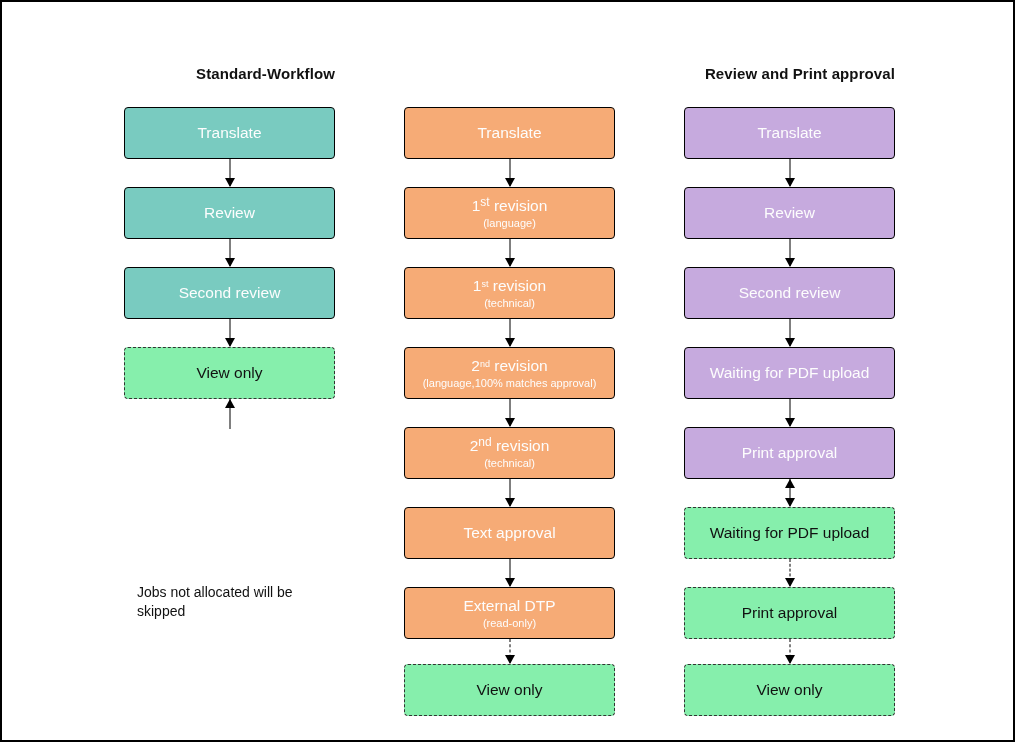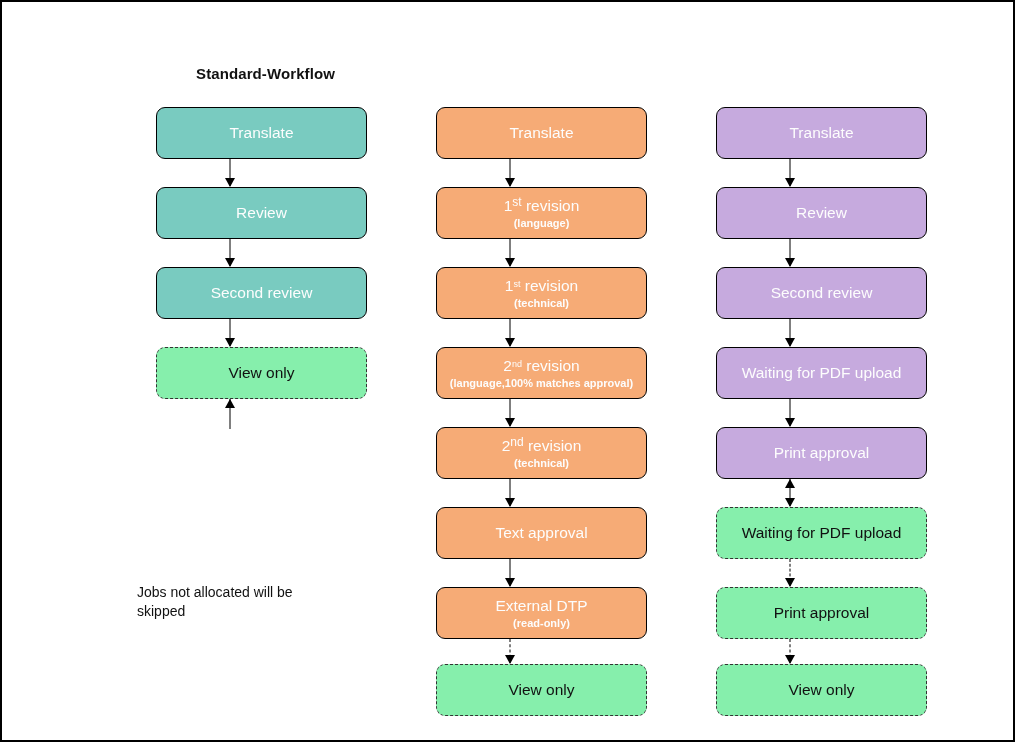--- a/index.html
+++ b/index.html
@@ -12,29 +12,28 @@
     overflow:hidden;
   }
   .column{position:absolute;top:0;height:742px;width:211px;}
   .col-title{
     position:absolute;top:63px;left:0;width:100%;
     text-align:right;font-size:15px;font-weight:bold;color:#111;
     letter-spacing:.1px;
   }
   .box{
     position:absolute;left:0;width:211px;height:52px;
-    box-sizing:border-box;border-radius:9px;
+    box-sizing:border-box;border-radius:4px;
     display:flex;flex-direction:column;align-items:center;justify-content:center;
     text-align:center;
-    margin-left:32px;
   }
   .box.solid{border:1.5px solid #000;color:#fdfdfd;}
   .box.dashed{border:1.2px dashed #333;background:#86efac;color:#111;text-align:center;}
   .step-label{font-size:15.5px;line-height:1.1;}
-  .step-sublabel{font-size:11px;font-weight:bold;margin-top:3px;line-height:1;}
+  .step-sublabel{font-size:11px;font-weight:normal;margin-top:3px;line-height:1;}
   .sup-large{font-size:12px;position:relative;top:-5px;}
   .sup-small{font-size:9px;position:relative;top:-4px;}
   .connector{position:absolute;width:14px;}
   .cline{
     position:absolute;left:50%;top:0;bottom:1px;width:0;
     border-left:1.5px solid #000;transform:translateX(-50%);
   }
   .cline.dashedline{border-left-style:dashed;border-left-width:1.2px;}
   .ahead{position:absolute;left:50%;transform:translateX(-50%);width:0;height:0;}
   .ahead.down{bottom:0;border-left:5px solid transparent;border-right:5px solid transparent;border-top:9px solid #000;}
@@ -133,20 +132,21 @@
         </div>
         <div class="connector" style="top: 637px; height: 25px; left: 98.5px;">
           <div class="cline dashedline"></div>
           <div class="ahead down"></div>
         </div>
         <div class="box dashed" style="top: 662px;">
           <div class="step-label">View only</div>
         </div>
       </div>
       <div class="column" style="left: 682px;">
+        <div class="col-title">Review and Print approval</div>
         <div class="box solid" style="top: 105px; background: rgb(198, 170, 222);">
           <div class="step-label">Translate</div>
         </div>
         <div class="connector" style="top: 157px; height: 28px; left: 98.5px;">
           <div class="cline"></div>
           <div class="ahead down"></div>
         </div>
         <div class="box solid" style="top: 185px; background: rgb(198, 170, 222);">
           <div class="step-label">Review</div>
         </div>

